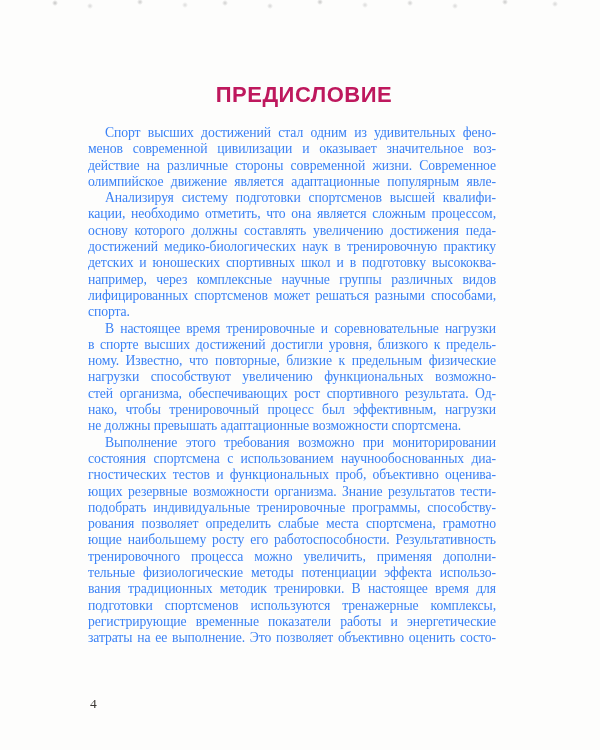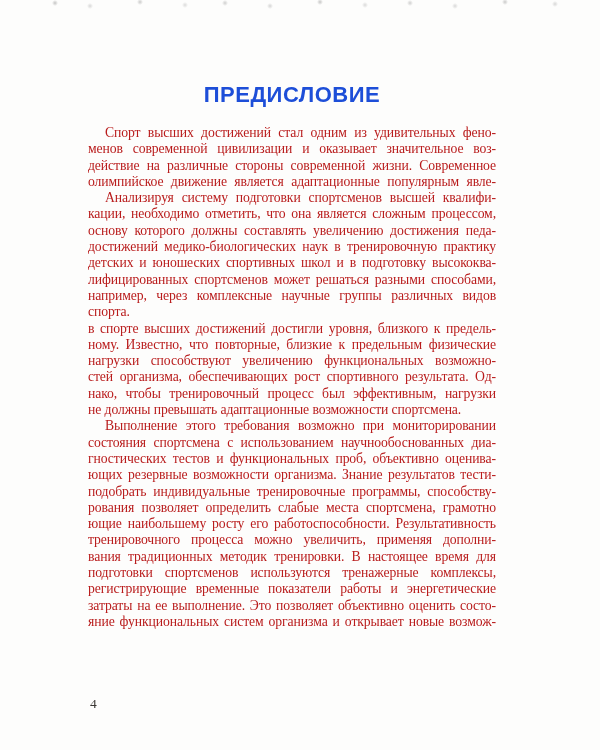--- a/index.html
+++ b/index.html
@@ -28,38 +28,38 @@
       radial-gradient(circle 2px at 270px 6px, rgba(120,120,120,.30), transparent 3px),
       radial-gradient(circle 2px at 320px 2px, rgba(110,110,110,.38), transparent 3px),
       radial-gradient(circle 2px at 365px 5px, rgba(135,135,135,.30), transparent 3px),
       radial-gradient(circle 2px at 410px 3px, rgba(120,120,120,.34), transparent 3px),
       radial-gradient(circle 2px at 455px 6px, rgba(130,130,130,.30), transparent 3px),
       radial-gradient(circle 2px at 505px 2px, rgba(110,110,110,.36), transparent 3px),
       radial-gradient(circle 2px at 555px 4px, rgba(125,125,125,.30), transparent 3px);
   }
   .title {
     position: absolute;
-    left: 88px;
+    left: 100px;
     top: 83px;
     width: 408px;
     margin: 0;
     text-align: center;
     font-family: "Liberation Sans", "DejaVu Sans", sans-serif;
     font-weight: 700;
     font-size: 22px;
     line-height: 24px;
     letter-spacing: 0.5px;
-    color: #1d4ed8;
+    color: #be185d;
   }
   .body-text {
     position: absolute;
     left: 88px;
     top: 125px;
     width: 408px;
-    color: #b91c1c;
+    color: #3b82f6;
     font-size: 13.7px;
     letter-spacing: -0.1px;
   }
   .paragraph {
     margin: 0;
     padding: 0;
   }
   .line {
     display: block;
     line-height: 16.3px;
@@ -96,42 +96,43 @@
         <div class="line">менов современной цивилизации и оказывает значительное воз-</div>
         <div class="line">действие на различные стороны современной жизни. Современное</div>
         <div class="line">олимпийское движение является адаптационные популярным явле-</div>
       </div>
       <div class="paragraph">
         <div class="line first">Анализируя систему подготовки спортсменов высшей квалифи-</div>
         <div class="line">кации, необходимо отметить, что она является сложным процессом,</div>
         <div class="line">основу которого должны составлять увеличению достижения педа-</div>
         <div class="line">достижений медико-биологических наук в тренировочную практику</div>
         <div class="line">детских и юношеских спортивных школ и в подготовку высококва-</div>
+        <div class="line">например, через комплексные научные группы различных видов</div>
         <div class="line">лифицированных спортсменов может решаться разными способами,</div>
-        <div class="line">например, через комплексные научные группы различных видов</div>
         <div class="line endline">спорта.</div>
       </div>
       <div class="paragraph">
+        <div class="line first">В настоящее время тренировочные и соревновательные нагрузки</div>
         <div class="line">в спорте высших достижений достигли уровня, близкого к предель-</div>
         <div class="line">ному. Известно, что повторные, близкие к предельным физические</div>
         <div class="line">нагрузки способствуют увеличению функциональных возможно-</div>
         <div class="line">стей организма, обеспечивающих рост спортивного результата. Од-</div>
         <div class="line">нако, чтобы тренировочный процесс был эффективным, нагрузки</div>
         <div class="line endline">не должны превышать адаптационные возможности спортсмена.</div>
       </div>
       <div class="paragraph">
         <div class="line first">Выполнение этого требования возможно при мониторировании</div>
         <div class="line">состояния спортсмена с использованием научнообоснованных диа-</div>
         <div class="line">гностических тестов и функциональных проб, объективно оценива-</div>
         <div class="line">ющих резервные возможности организма. Знание результатов тести-</div>
         <div class="line">подобрать индивидуальные тренировочные программы, способству-</div>
         <div class="line">рования позволяет определить слабые места спортсмена, грамотно</div>
         <div class="line">ющие наибольшему росту его работоспособности. Результативность</div>
         <div class="line">тренировочного процесса можно увеличить, применяя дополни-</div>
+        <div class="line">тельные физиологические методы потенциации эффекта использо-</div>
         <div class="line">вания традиционных методик тренировки. В настоящее время для</div>
         <div class="line">подготовки спортсменов используются тренажерные комплексы,</div>
         <div class="line">регистрирующие временные показатели работы и энергетические</div>
         <div class="line">затраты на ее выполнение. Это позволяет объективно оценить состо-</div>
-        <div class="line">яние функциональных систем организма и открывает новые возмож-</div>
       </div>
     </div>
   <div class="page-number">4</div>
 </div>
 
 </body></html>

